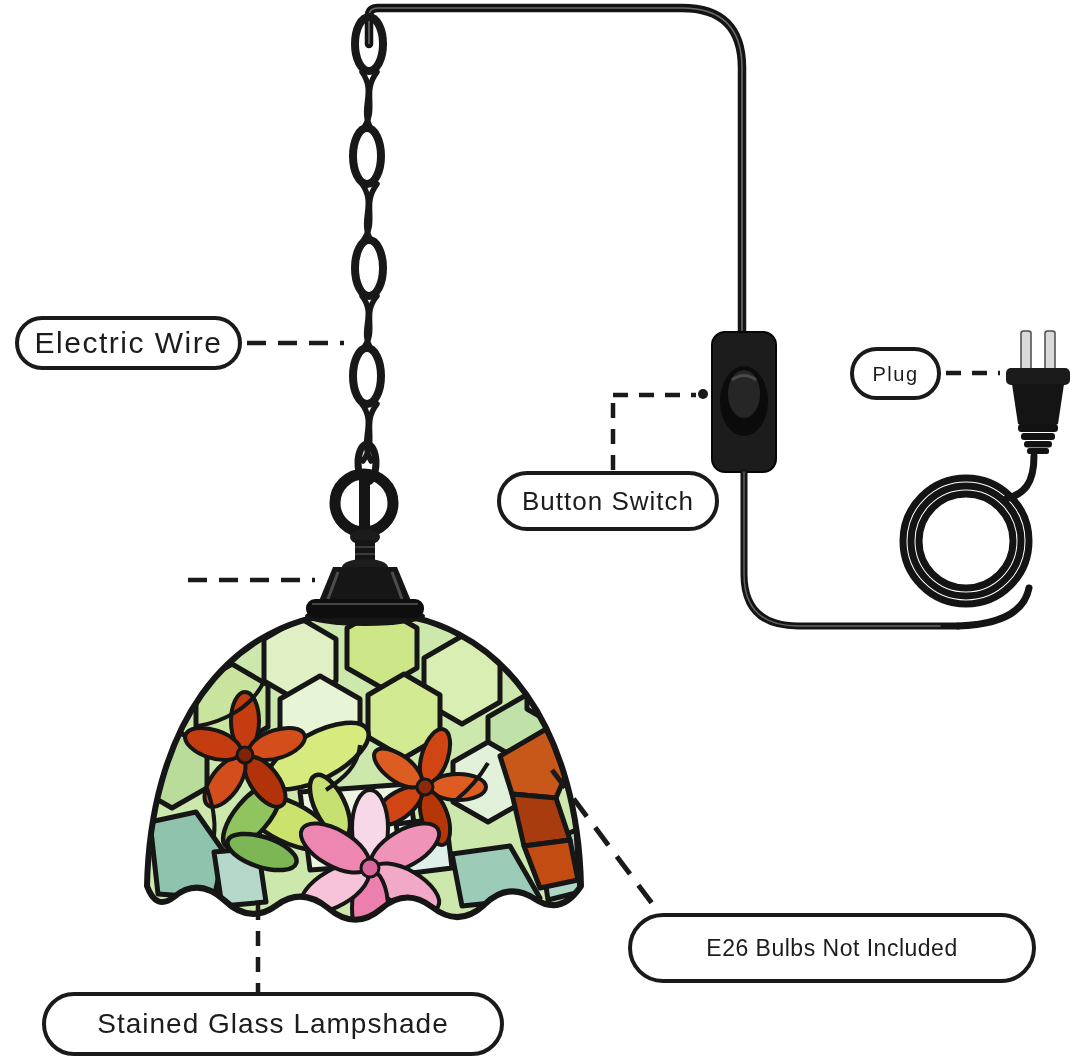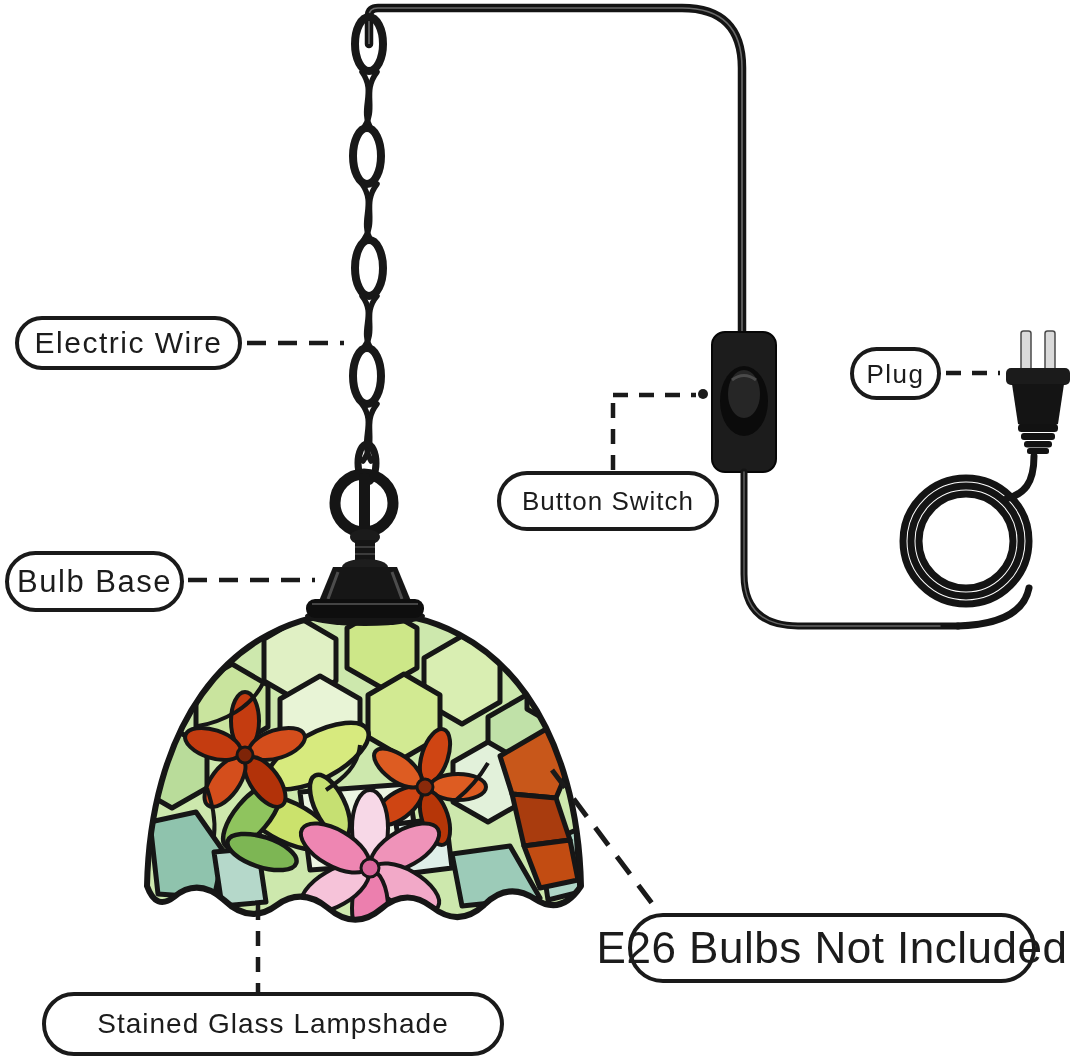--- a/index.html
+++ b/index.html
@@ -15,24 +15,24 @@
   }
   .art{position:absolute;left:0;top:0;}
   .pill{
     position:absolute;box-sizing:border-box;
     background:#ffffff;border:4px solid var(--outline);
     color:#1c1c1c;display:flex;align-items:center;justify-content:center;
     white-space:nowrap;letter-spacing:1.5px;line-height:1;
     font-family:"Liberation Sans",sans-serif;
   }
   #lbl-electric-wire{left:15px;top:316px;width:227px;height:54px;border-radius:27px;font-size:30px;}
-  #lbl-plug{left:850px;top:347px;width:91px;height:53px;border-radius:27px;font-size:26px;}
+  #lbl-plug{left:850px;top:347px;width:91px;height:53px;border-radius:27px;font-size:20px;}
   #lbl-button-switch{left:497px;top:471px;width:222px;height:60px;border-radius:30px;font-size:26px;letter-spacing:1px;}
   #lbl-bulb-base{left:5px;top:551px;width:179px;height:61px;border-radius:31px;font-size:31px;}
-  #lbl-e26{left:628px;top:913px;width:408px;height:70px;border-radius:35px;font-size:44px;letter-spacing:0.5px;}
+  #lbl-e26{left:628px;top:913px;width:408px;height:70px;border-radius:35px;font-size:23px;letter-spacing:0.5px;}
   #lbl-stained-glass{left:42px;top:992px;width:462px;height:64px;border-radius:32px;font-size:28px;letter-spacing:1px;}
 </style>
 </head>
 <body>
 
 <div class="stage">
 
   <svg class="art" width="1072" height="1060" viewBox="0 0 1072 1060">
     <defs>
       <clipPath id="domeClip">
@@ -200,17 +200,16 @@
       <circle cx="703" cy="394" r="5" fill="#1a1a1a" stroke="none"></circle>
       <path d="M188,580 H315" stroke-width="4.5" stroke-dasharray="19 12"></path>
       <path d="M552,770 L660,914" stroke-width="5" stroke-dasharray="22 14"></path>
       <path d="M258,905 V992" stroke-width="4.5" stroke-dasharray="15 11"></path>
     </g>
   </svg>
 
   <div class="pill" id="lbl-electric-wire">Electric Wire</div>
   <div class="pill" id="lbl-plug">Plug</div>
   <div class="pill" id="lbl-button-switch">Button Switch</div>
-  <div class="pill" id="lbl-bulb-base">Bulb Base</div>
   <div class="pill" id="lbl-e26">E26 Bulbs Not Included</div>
   <div class="pill" id="lbl-stained-glass">Stained Glass Lampshade</div>
 
 </div>
 
 </body></html>

